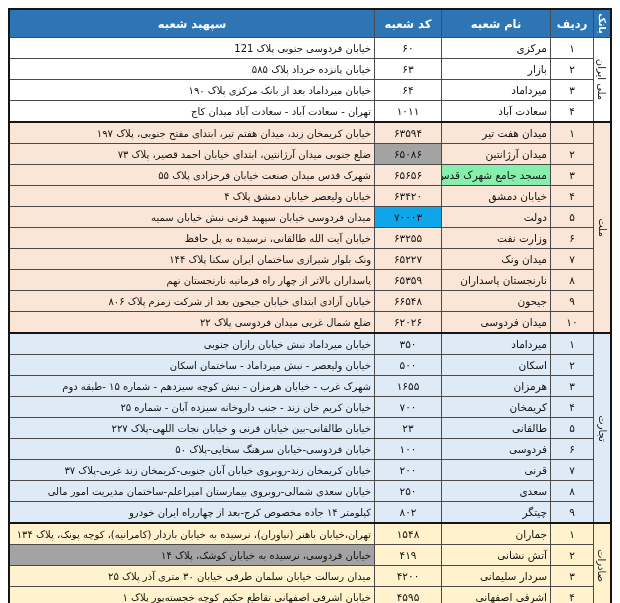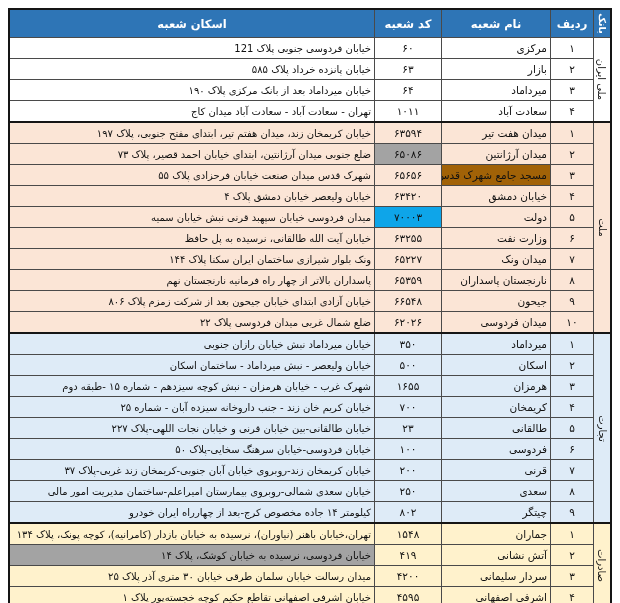--- a/index.html
+++ b/index.html
@@ -52,21 +52,21 @@
     <thead>
       <tr>
         <th class="bank-col" style="width:16px">
           <div class="vwrap">
               <span class="rot">بانک</span>
             </div>
         </th>
         <th style="width:38px">ردیف</th>
         <th style="width:104px">نام شعبه</th>
         <th style="width:62px">کد شعبه</th>
-        <th>اسکان شعبه</th>
+        <th>سپهبد شعبه</th>
       </tr>
     </thead>
     <tbody>
         <tr>
           <td class="bank-cell" rowspan="4" style="background: rgb(255, 255, 255);">
             <div class="vwrap">
               <span class="rot">ملی ایران</span>
             </div>
           </td>
           <td class="no" style="background: rgb(255, 255, 255);">۱</td>
@@ -104,21 +104,21 @@
           <td class="addr" style="background: rgb(251, 229, 214);">خیابان کریمخان زند، میدان هفتم تیر، ابتدای مفتح جنوبی، پلاک ۱۹۷</td>
         </tr>
         <tr>
           <td class="no" style="background: rgb(251, 229, 214);">۲</td>
           <td class="name" style="background: rgb(251, 229, 214);">میدان آرژانتین</td>
           <td class="code" style="background: #a3a3a3;">۶۵۰۸۶</td>
           <td class="addr" style="background: rgb(251, 229, 214);">ضلع جنوبی میدان آرژانتین، ابتدای خیابان احمد قصیر، پلاک ۷۳</td>
         </tr>
         <tr>
           <td class="no" style="background: rgb(251, 229, 214);">۳</td>
-          <td class="name" style="background: #a16207;">مسجد جامع شهرک قدس</td>
+          <td class="name" style="background: #86efac;">مسجد جامع شهرک قدس</td>
           <td class="code" style="background: rgb(251, 229, 214);">۶۵۶۵۶</td>
           <td class="addr" style="background: rgb(251, 229, 214);">شهرک قدس میدان صنعت خیابان فرحزادی پلاک ۵۵</td>
         </tr>
         <tr>
           <td class="no" style="background: rgb(251, 229, 214);">۴</td>
           <td class="name" style="background: rgb(251, 229, 214);">خیابان دمشق</td>
           <td class="code" style="background: rgb(251, 229, 214);">۶۳۴۲۰</td>
           <td class="addr" style="background: rgb(251, 229, 214);">خیابان ولیعصر خیابان دمشق پلاک ۴</td>
         </tr>
         <tr>

